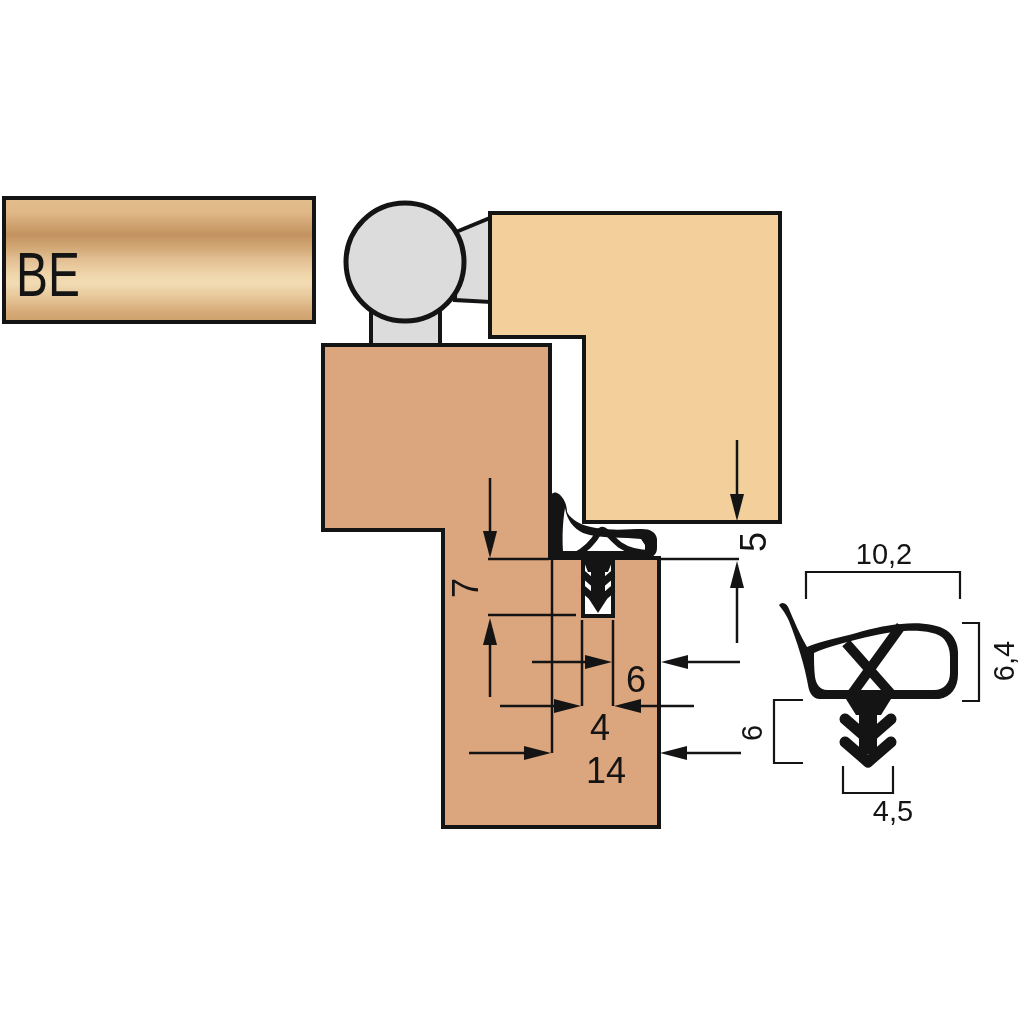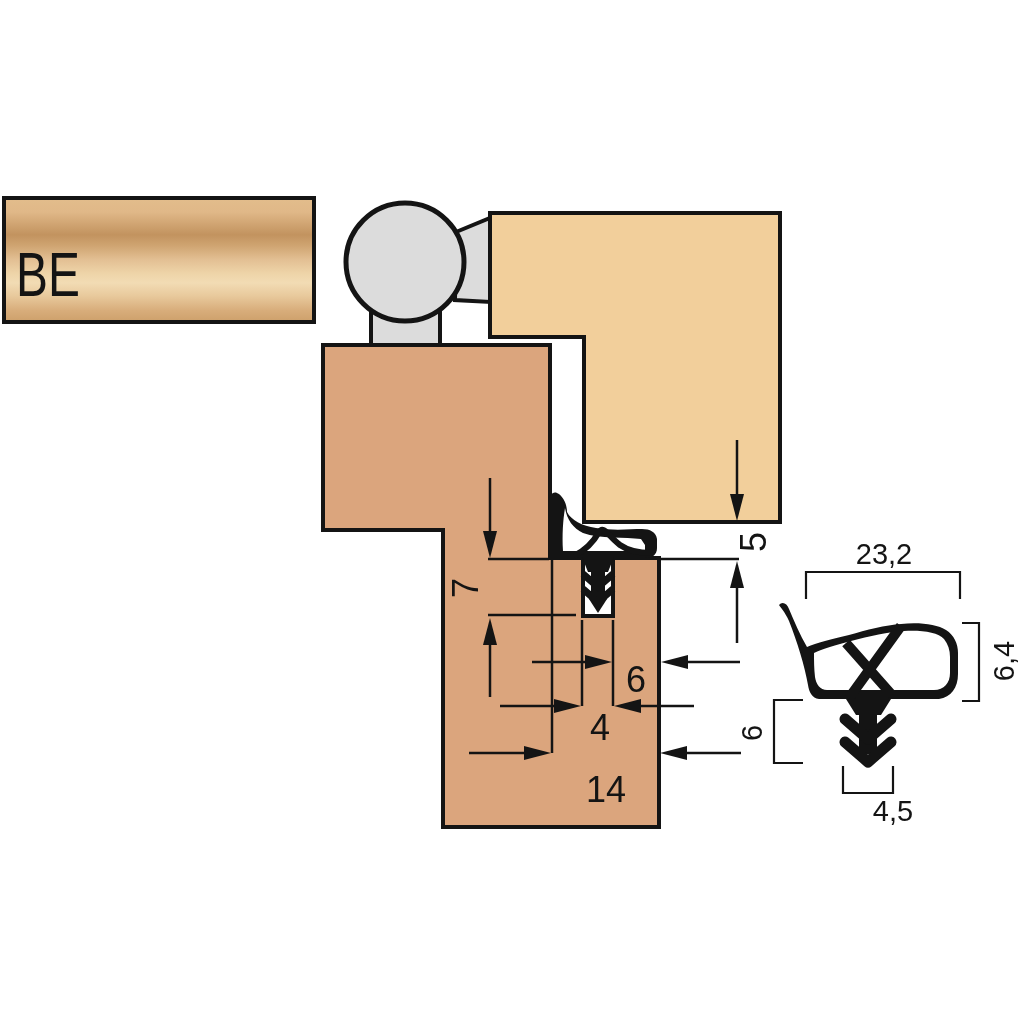--- a/index.html
+++ b/index.html
@@ -105,19 +105,19 @@
       <path class="bracket" d="M962,623 L979,623 L979,701 L962,701"></path>
       <path class="bracket" d="M803,700 L774,700 L774,763 L803,763"></path>
       <path class="bracket" d="M843,766 L843,793 L893,793 L893,766"></path>
     </g>
   </svg>
 
   <div class="label rot dim-main" style="left:466px;top:588px;">7</div>
   <div class="label rot dim-main" style="left:754px;top:542px;">5</div>
   <div class="label dim-main" style="left:636px;top:680px;">6</div>
   <div class="label dim-main" style="left:600px;top:728px;">4</div>
-  <div class="label dim-main" style="left:606px;top:771px;margin-top:19px;">14</div>
+  <div class="label dim-main" style="left:606px;top:771px;">14</div>
 
-  <div class="label dim-detail" style="left:884px;top:554px;">23,2</div>
+  <div class="label dim-detail" style="left:884px;top:554px;">10,2</div>
   <div class="label rot dim-detail" style="left:1004px;top:661px;">6,4</div>
   <div class="label rot dim-detail" style="left:752px;top:733px;">6</div>
   <div class="label dim-detail" style="left:893px;top:811px;">4,5</div>
 </div>
 
 </body></html>

